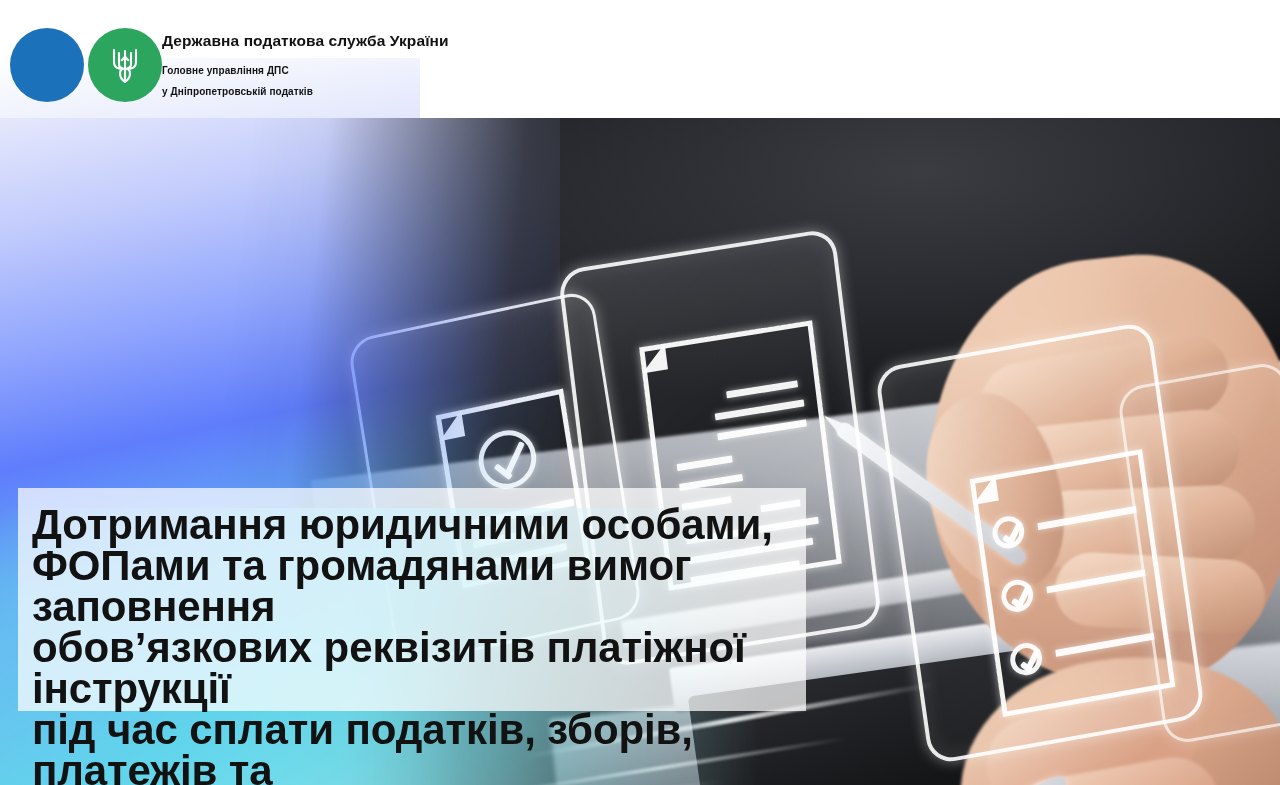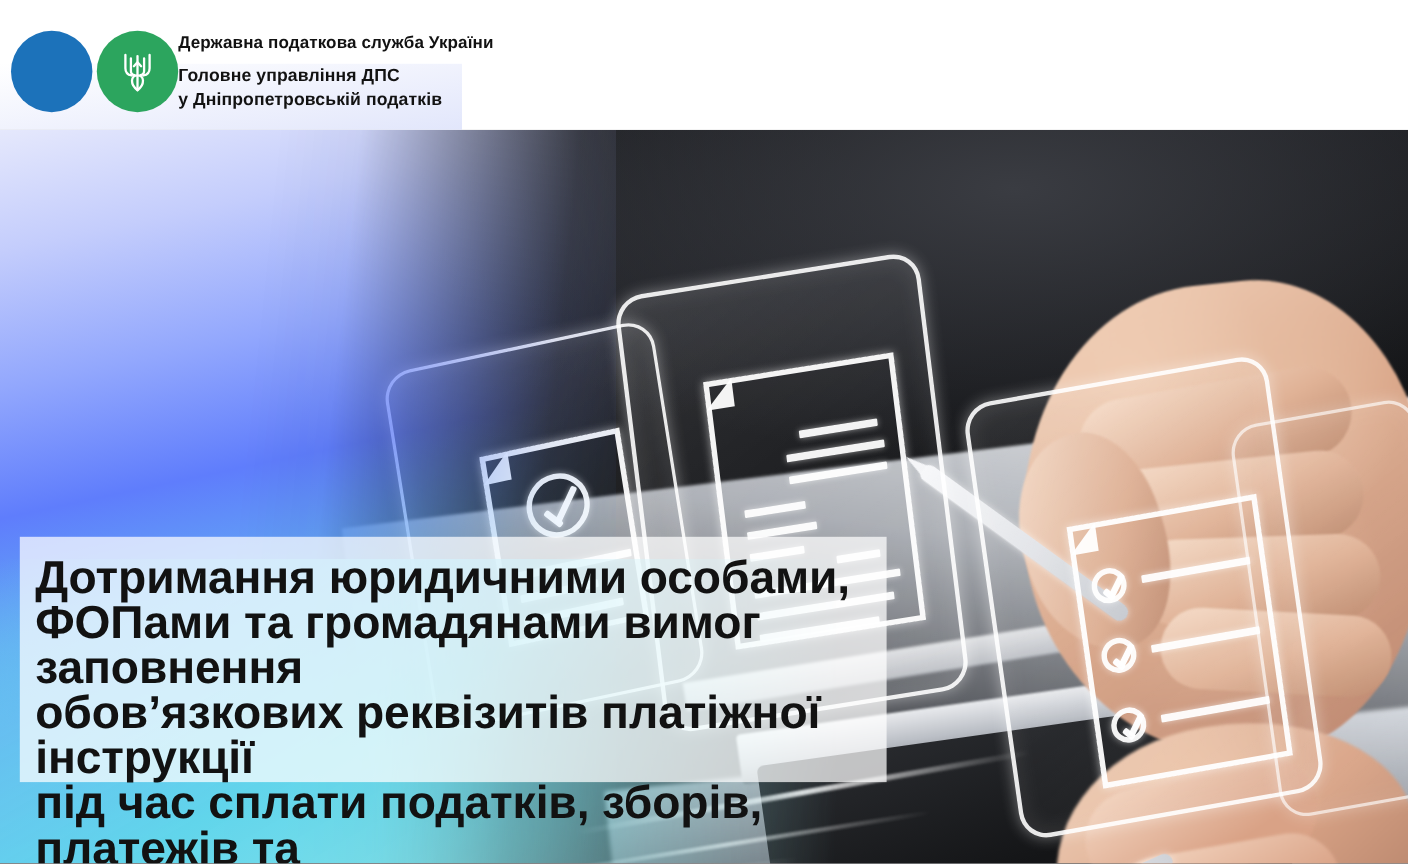--- a/index.html
+++ b/index.html
@@ -20,42 +20,42 @@
     background:#ffffff;
     z-index:40;
   }
   .header-tint {
     position:absolute; left:0; bottom:0; width:420px; height:60px;
     background:linear-gradient(to bottom right, rgba(255,255,255,0) 0%, rgba(216,222,250,0.75) 100%);
     pointer-events:none;
   }
   .brand {
     position:absolute; left:10px; top:16px;
-    display:flex; align-items:flex-start;
+    display:flex; align-items:center;
   }
   .logo-wrap { position:relative; width:152px; height:86px; flex:none; }
   .circle-blue {
     position:absolute; left:0; top:12px;
     width:74px; height:74px; border-radius:50%;
   }
   .circle-green {
     position:absolute; left:78px; top:12px;
     width:74px; height:74px; border-radius:50%;
     display:flex; align-items:center; justify-content:center;
   }
   .trident { display:block; }
 
   .brand-text { padding-top:14px; }
   .org-name {
     font-size:15.5px; font-weight:bold; color:#121212;
     letter-spacing:0.1px; line-height:20px; white-space:nowrap;
   }
   .dept-name {
     margin-top:9px;
-    font-size:16px; font-weight:bold; color:#121212;
+    font-size:10px; font-weight:bold; color:#121212;
     letter-spacing:0.1px; line-height:21px; white-space:nowrap;
   }
 
   
   .hero {
     position:absolute; left:0; top:118px;
     width:1280px; height:667px;
     overflow:hidden;
     background:#0c0c0e;
   }

